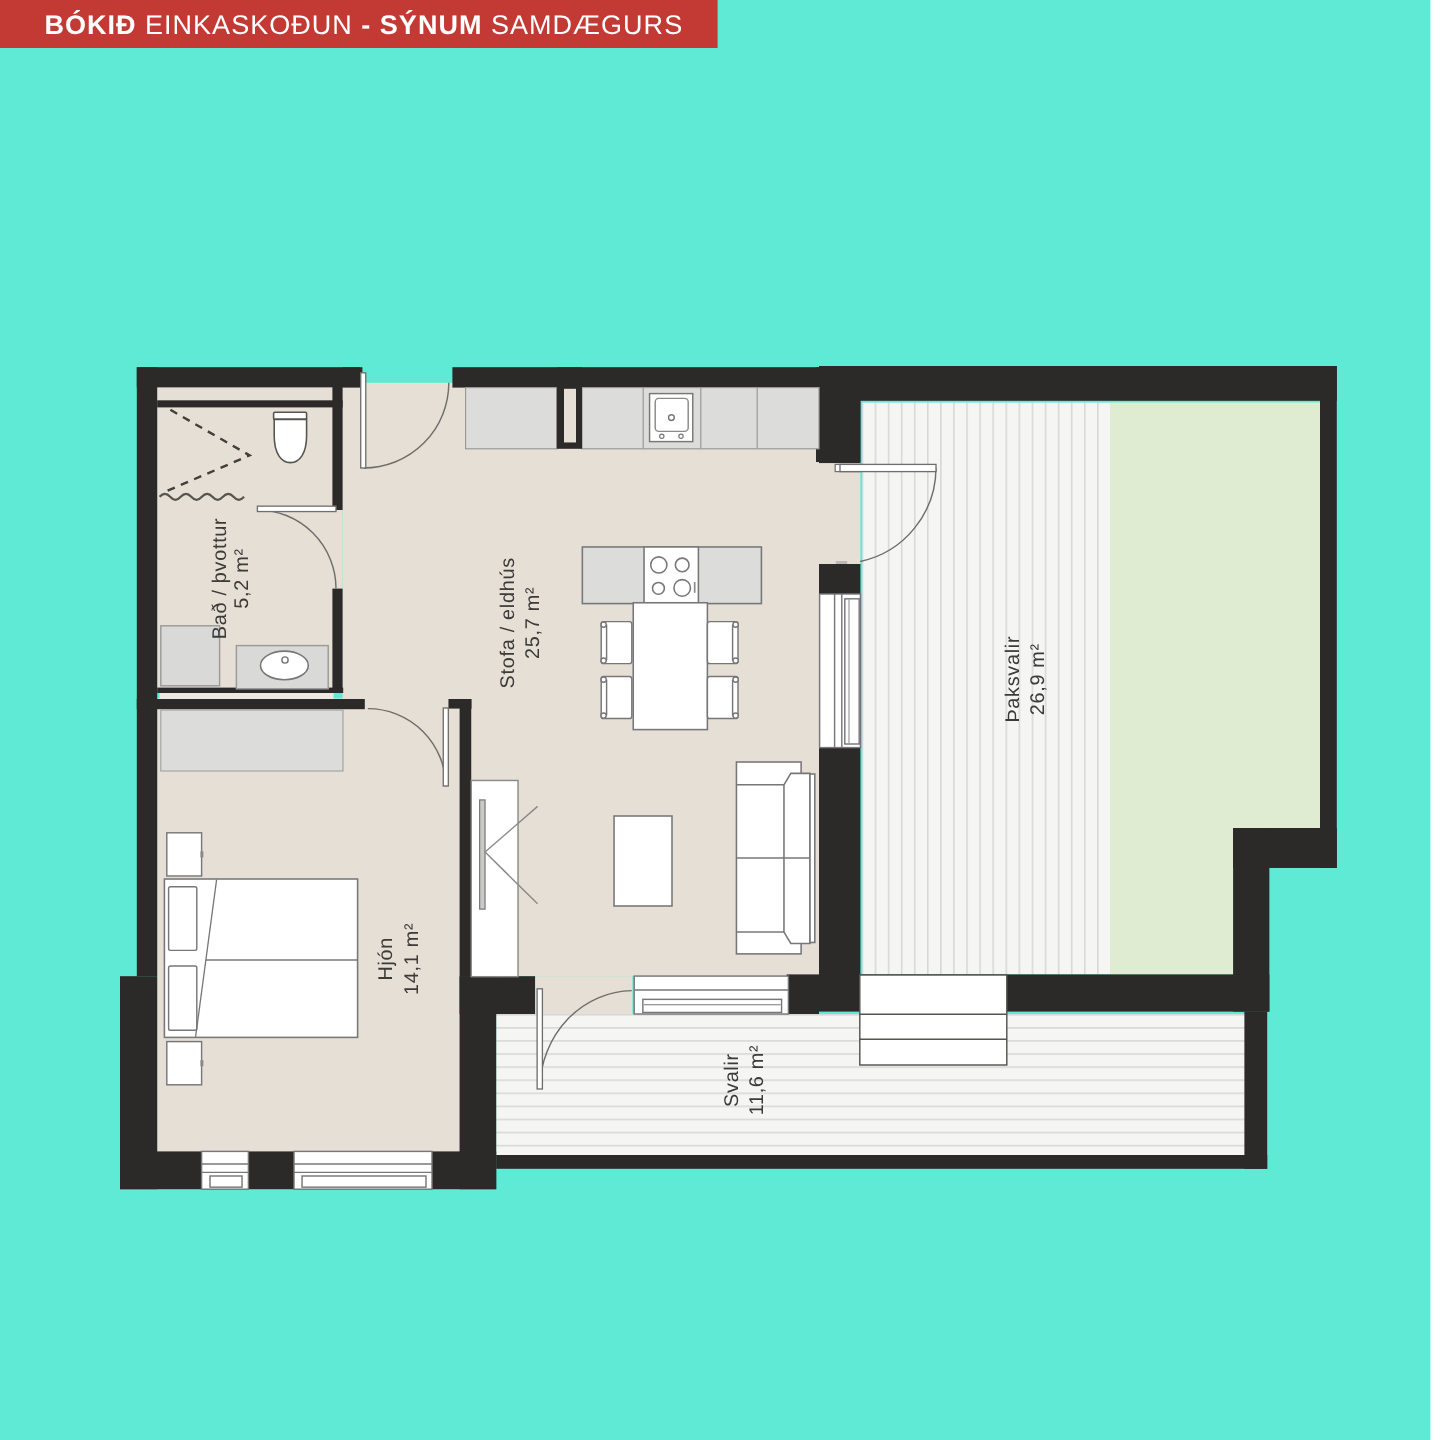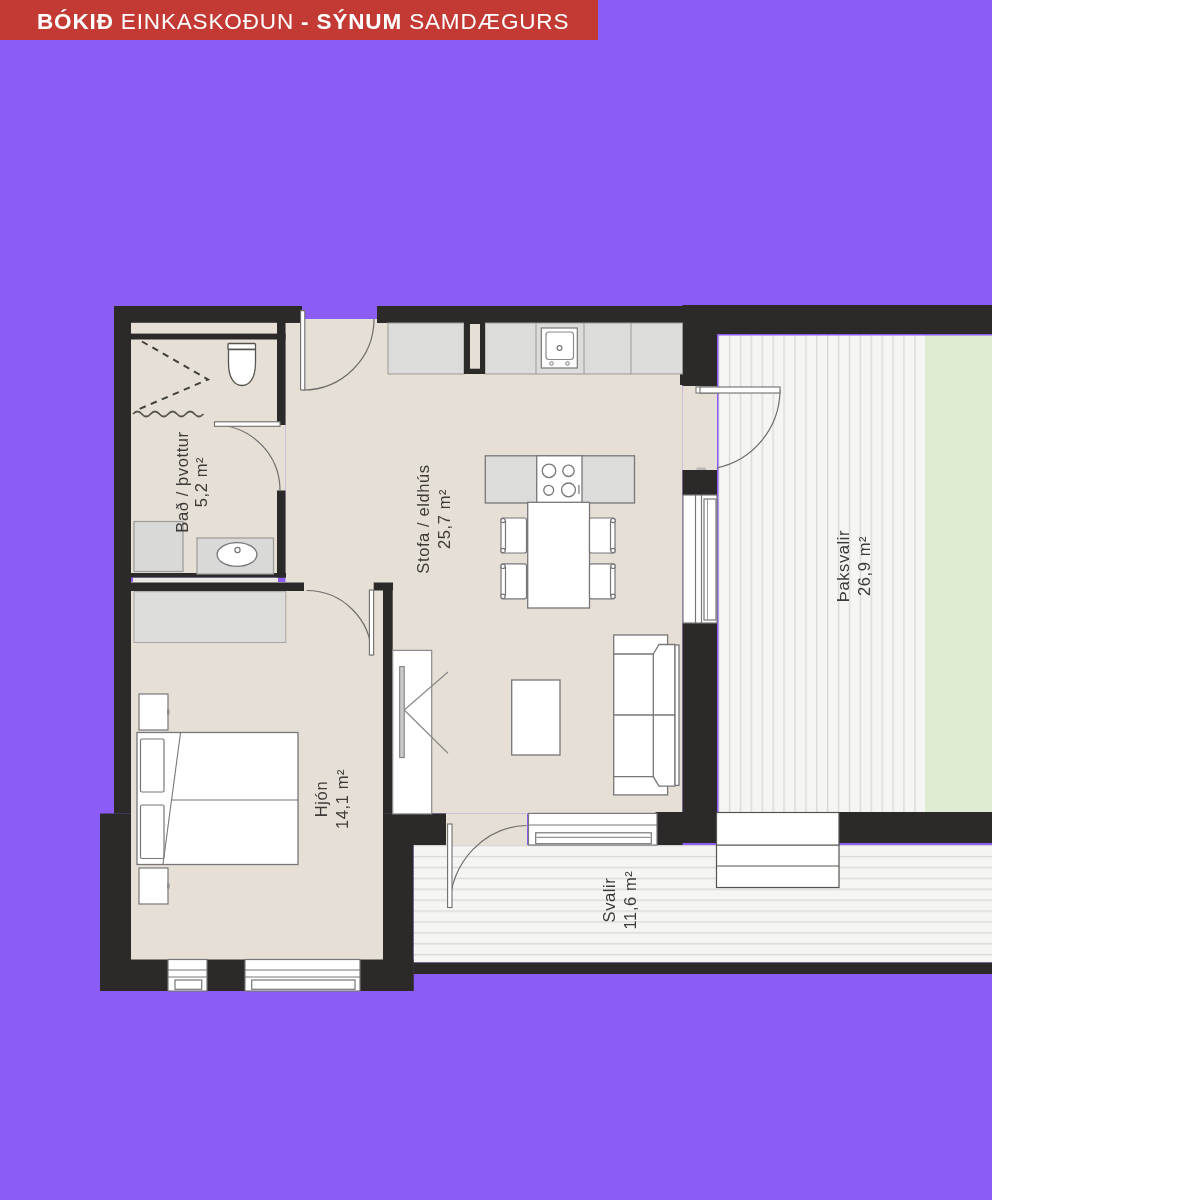--- a/index.html
+++ b/index.html
@@ -1,16 +1,16 @@
 <!DOCTYPE html>
 <html><head>
 <meta charset="utf-8">
 <style>
   html,body{margin:0;padding:0;background:#ffffff;}
-  .page{position:relative;width:992px;height:1200px;background:#8b5cf6;overflow:hidden;
+  .page{position:relative;width:1192px;height:1200px;background:#5eead4;overflow:hidden;
         font-family:"Liberation Sans", sans-serif;}
   svg{position:absolute;left:0;top:0;}
   .lbl{fill:#3c3b38;font-size:16.5px;letter-spacing:0.6px;}
 </style>
 </head>
 <body>
 <div class="page">
 <svg width="1200" height="1200" viewBox="0 0 1200 1200">
 <defs>
   <pattern id="deckV" x="718" y="0" width="10.9" height="12" patternUnits="userSpaceOnUse">

